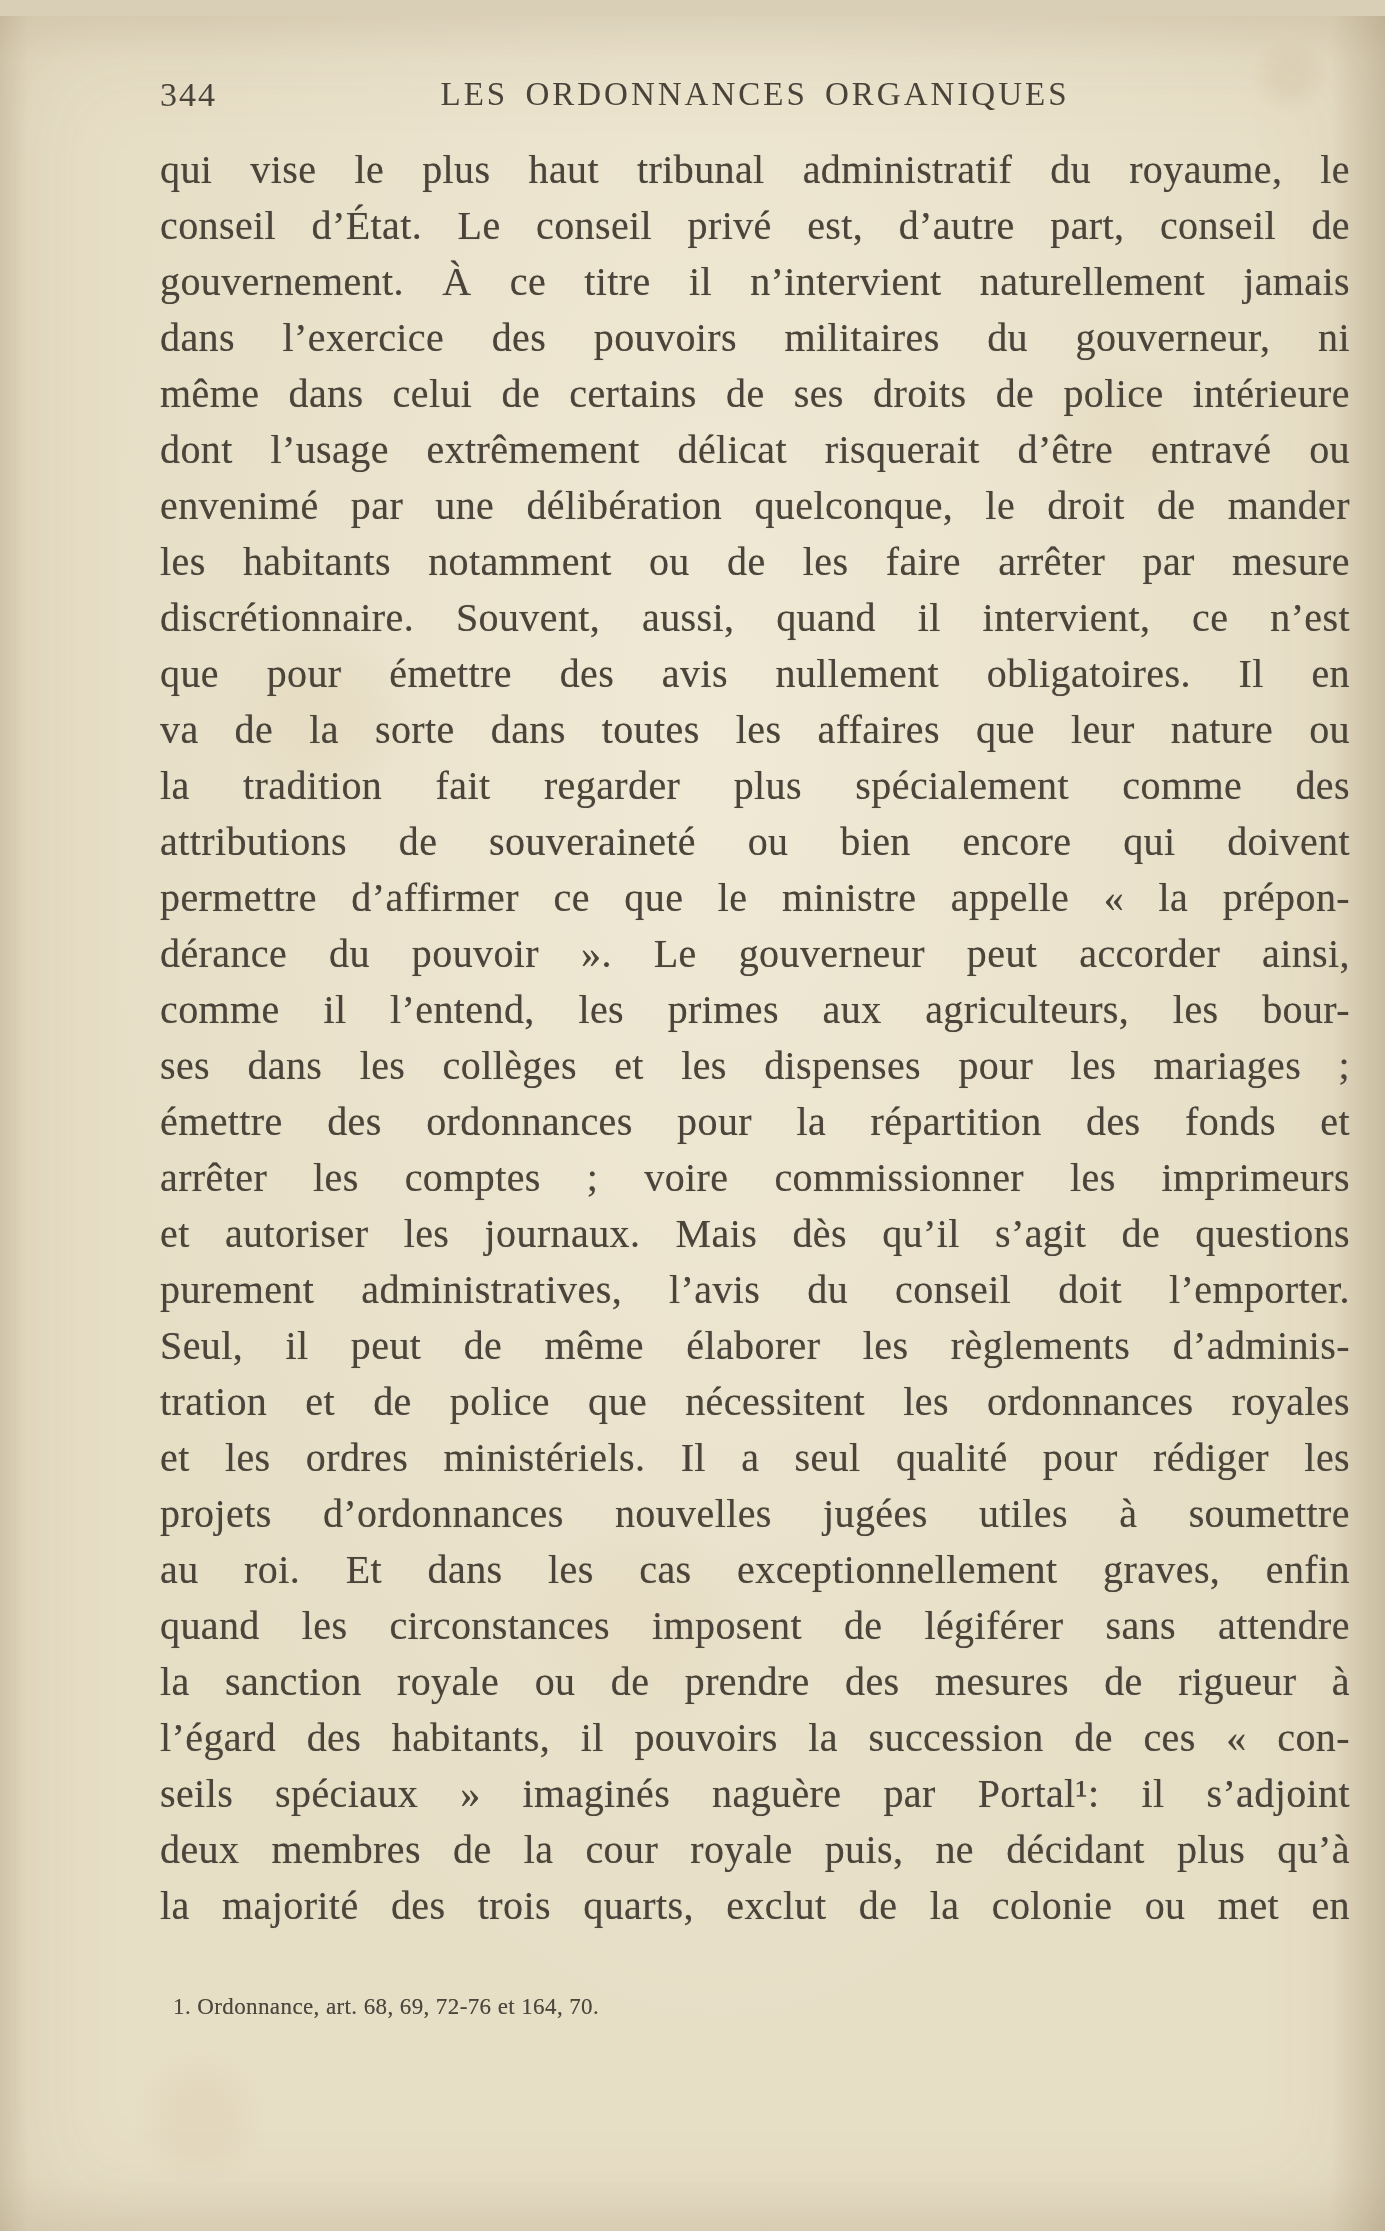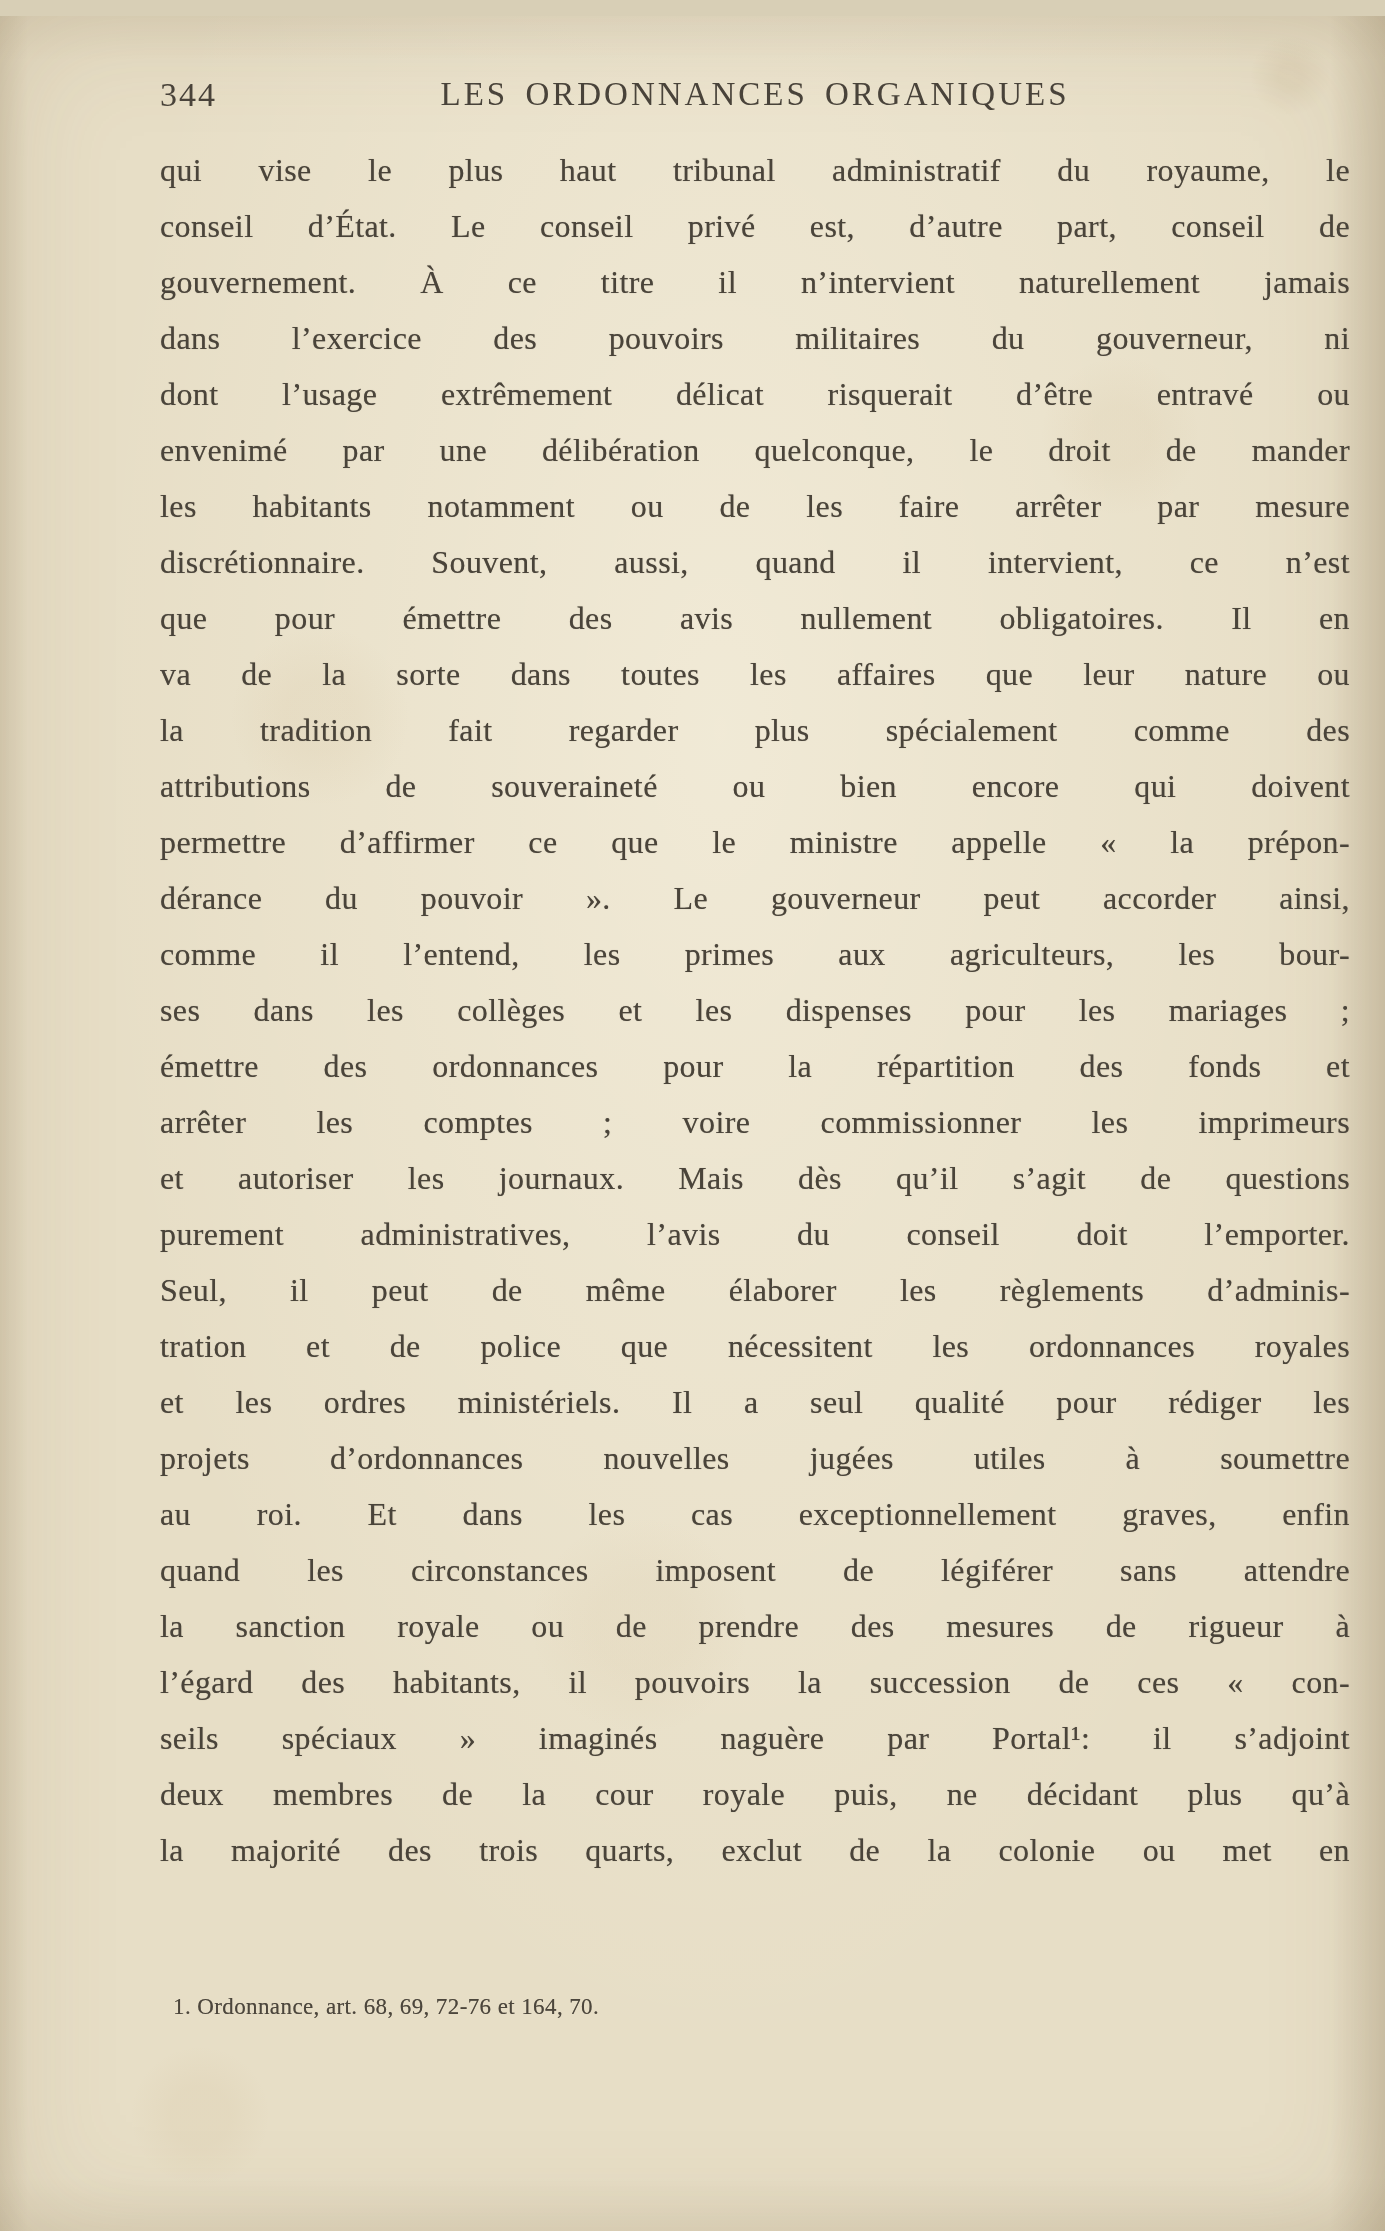--- a/index.html
+++ b/index.html
@@ -68,21 +68,21 @@
   .body-text {
     position: absolute;
     top: 126px;
     left: 160px;
     width: 1190px;
   }
   .line {
     height: 56px;
     line-height: 56px;
     overflow: hidden;
-    font-size: 32px;
+    font-size: 40px;
     letter-spacing: 0.4px;
     text-align: justify;
     text-shadow: 0 0 0.7px rgba(74,68,58,0.55);
     color: #4a443a;
   }
   
   .line::after {
     content: "";
     display: inline-block;
     width: 100%;
@@ -110,20 +110,21 @@
     <span class="folio">344</span>
     <span class="running-title">LES ORDONNANCES ORGANIQUES</span>
   </div>
 
   <div class="body-text">
 
   <div class="line">qui vise le plus haut tribunal administratif du royaume, le</div>
       <div class="line">conseil d’État. Le conseil privé est, d’autre part, conseil de</div>
       <div class="line">gouvernement. À ce titre il n’intervient naturellement jamais</div>
       <div class="line">dans l’exercice des pouvoirs militaires du gouverneur, ni</div>
+      <div class="line">même dans celui de certains de ses droits de police intérieure</div>
       <div class="line">dont l’usage extrêmement délicat risquerait d’être entravé ou</div>
       <div class="line">envenimé par une délibération quelconque, le droit de mander</div>
       <div class="line">les habitants notamment ou de les faire arrêter par mesure</div>
       <div class="line">discrétionnaire. Souvent, aussi, quand il intervient, ce n’est</div>
       <div class="line">que pour émettre des avis nullement obligatoires. Il en</div>
       <div class="line">va de la sorte dans toutes les affaires que leur nature ou</div>
       <div class="line">la tradition fait regarder plus spécialement comme des</div>
       <div class="line">attributions de souveraineté ou bien encore qui doivent</div>
       <div class="line">permettre d’affirmer ce que le ministre appelle « la prépon-</div>
       <div class="line">dérance du pouvoir ». Le gouverneur peut accorder ainsi,</div>

